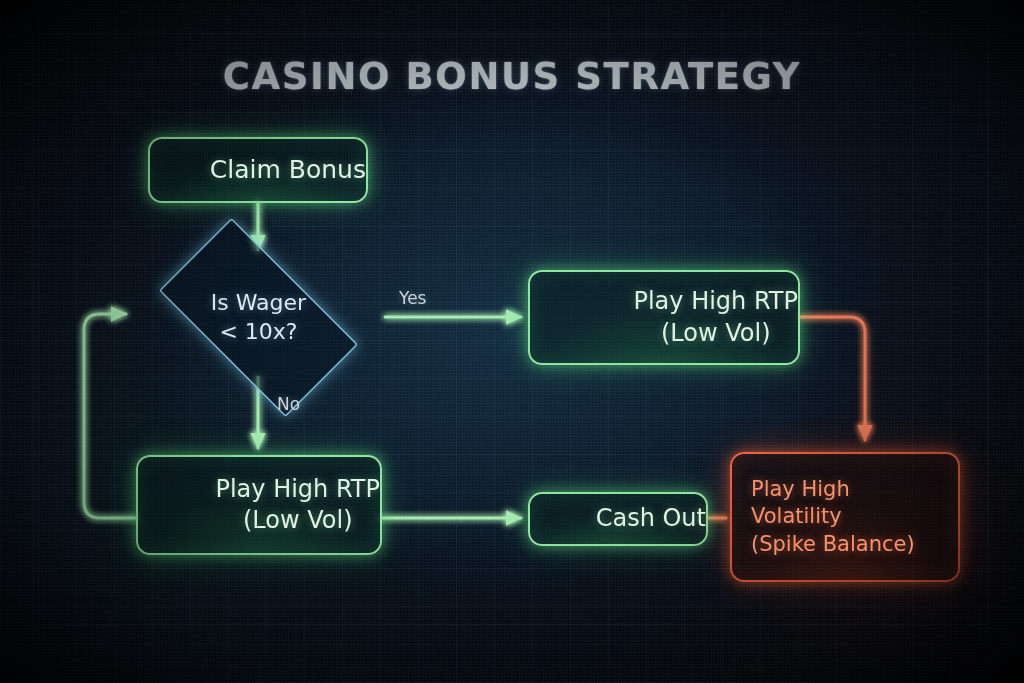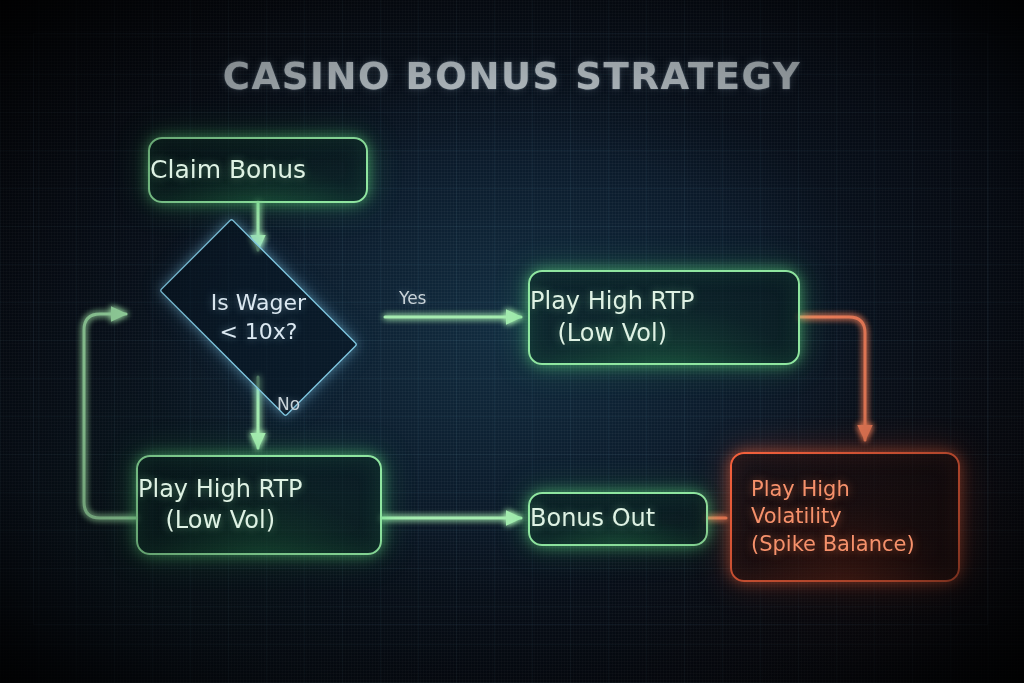--- a/index.html
+++ b/index.html
@@ -50,21 +50,21 @@
     font-family:"DejaVu Sans", sans-serif;
     font-size:37px; font-weight:bold; letter-spacing:1.6px;
     color:#c2ccd2;
     text-shadow:0 0 10px rgba(150,180,200,0.28), 0 0 2px rgba(190,210,225,0.5);
   }
 
   svg#wires { position:absolute; inset:0; width:1024px; height:683px; pointer-events:none; }
 
   .node {
     position:absolute;
-    display:flex; align-items:center; justify-content:flex-start;
+    display:flex; align-items:center; justify-content:flex-end;
     text-align:center;
     line-height:1.30;
     font-family:"DejaVu Sans", sans-serif;
   }
   .node .lbl { white-space:pre-line; position:relative; z-index:2; }
 
   
   .box-green {
     border:2.5px solid #8fe6a0;
     border-radius:14px;
@@ -193,21 +193,21 @@
     <span class="lbl">Play High RTP
 (Low Vol)</span>
   </div>
 
   <div class="node box-green" style="left:136px; top:455px; width:246px; height:100px; font-size:24px;">
     <span class="lbl">Play High RTP
 (Low Vol)</span>
   </div>
 
   <div class="node box-green" style="left:528px; top:492px; width:180px; height:54px; font-size:24px;">
-    <span class="lbl">Bonus Out</span>
+    <span class="lbl">Cash Out</span>
   </div>
 
   <div class="node box-red" style="left:730px; top:452px; width:230px; height:130px; font-size:21px; padding-left:19px;">
     <span class="lbl">Play High
 Volatility
 (Spike Balance)</span>
   </div>
 
   <div class="edge-label" style="left:399px; top:288px;">Yes</div>
   <div class="edge-label" style="left:277px; top:394px;">No</div>

